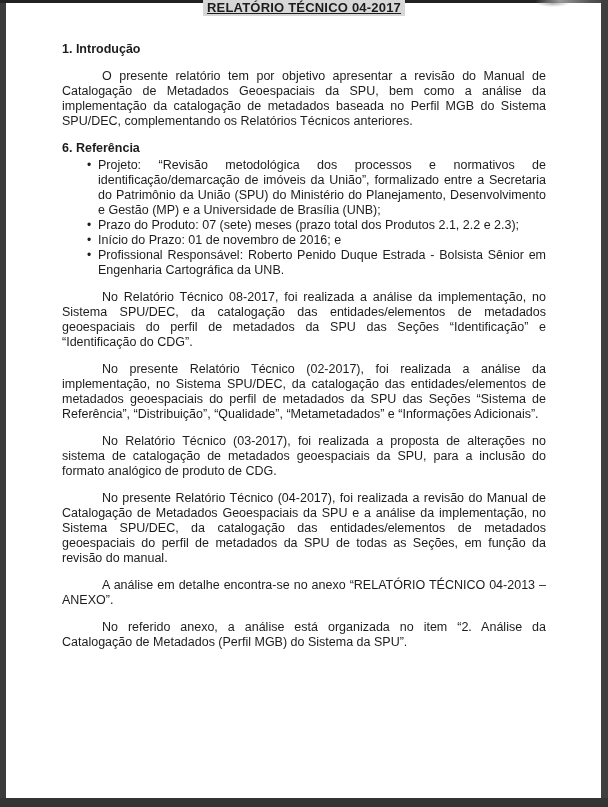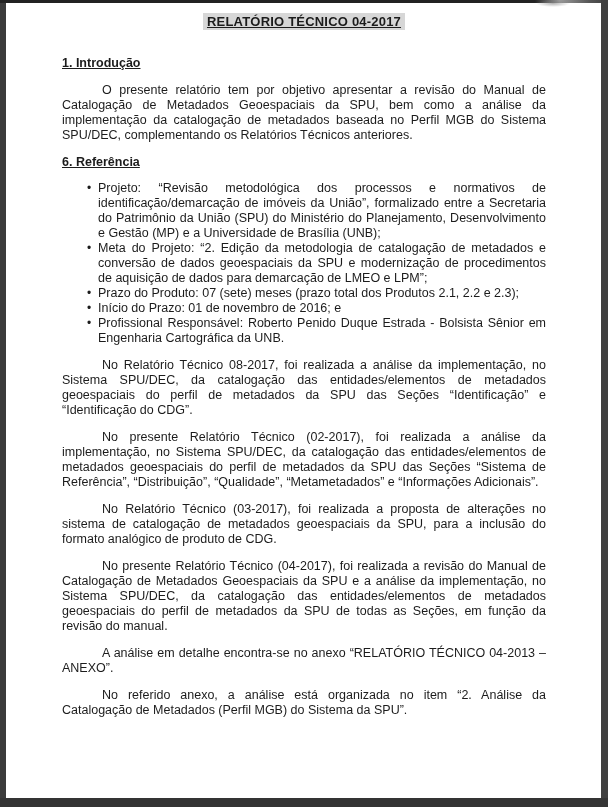--- a/index.html
+++ b/index.html
@@ -31,21 +31,20 @@
   }
   .scan-smudge {
     position: absolute; top: 0; left: 536px; width: 34px; height: 7px;
     background: radial-gradient(ellipse at center, rgba(120,120,120,.55), rgba(120,120,120,0) 70%);
   }
   .content {
     position: absolute;
     left: 62px;
     width: 484px;
     top: 0;
-    padding-top: 14px;
     font-size: 12.5px;
     line-height: 15px;
     text-align: justify;
   }
   .title-wrap {
     text-align: center;
     margin: 0 0 26px 0;
   }
   .doc-title {
     font-weight: bold;
@@ -53,29 +52,28 @@
     text-decoration: underline;
     background: #d7d7d7;
     padding: 1px 4px;
     letter-spacing: .2px;
   }
   .sec-heading {
     font-size: 12.5px;
     font-weight: bold;
     margin: 12px 0 0 0;
     text-align: left;
-    text-decoration: underline;
   }
   .sec-heading.h-first { margin-top: 26px; }
   p.para {
     margin: 12px 0 0 0;
     text-indent: 40px;
   }
   ul.bullets {
-    margin: 11px 0 0 0;
+    margin: 2px 0 0 0;
     padding: 0 0 0 36px;
     list-style: none;
   }
   ul.bullets li { position: relative; }
   ul.bullets li::before {
     content: "\2022";
     position: absolute;
     left: -11px;
     top: 0;
     font-size: 12px;
@@ -96,21 +94,20 @@
     <div class="title-wrap">
       <span class="doc-title">RELATÓRIO TÉCNICO 04-2017</span>
     </div>
 
     <h2 class="sec-heading h-first">1. Introdução</h2>
     <p class="para">O presente relatório tem por objetivo apresentar a revisão do Manual de Catalogação de Metadados Geoespaciais da SPU, bem como a análise da implementação da catalogação de metadados baseada no Perfil MGB do Sistema SPU/DEC, complementando os Relatórios Técnicos anteriores.</p>
 
     <h2 class="sec-heading">6. Referência</h2>
     <ul class="bullets">
       <li>Projeto: “Revisão metodológica dos processos e normativos de identificação/demarcação de imóveis da União”, formalizado entre a Secretaria do Patrimônio da União (SPU) do Ministério do Planejamento, Desenvolvimento e Gestão (MP) e a Universidade de Brasília (UNB);</li>
-      <li>Meta do Projeto: “2. Edição da metodologia de catalogação de metadados e conversão de dados geoespaciais da SPU e modernização de procedimentos de aquisição de dados para demarcação de LMEO e LPM”;</li>
       <li>Prazo do Produto: 07 (sete) meses (prazo total dos Produtos 2.1, 2.2 e 2.3);</li>
       <li>Início do Prazo: 01 de novembro de 2016; e</li>
       <li>Profissional Responsável: Roberto Penido Duque Estrada - Bolsista Sênior em Engenharia Cartográfica da UNB.</li>
     </ul>
 
     <p class="para">No Relatório Técnico 08-2017, foi realizada a análise da implementação, no Sistema SPU/DEC, da catalogação das entidades/elementos de metadados geoespaciais do perfil de metadados da SPU das Seções “Identificação” e “Identificação do CDG”.</p>
     <p class="para">No presente Relatório Técnico (02-2017), foi realizada a análise da implementação, no Sistema SPU/DEC, da catalogação das entidades/elementos de metadados geoespaciais do perfil de metadados da SPU das Seções “Sistema de Referência”, “Distribuição”, “Qualidade”, “Metametadados” e “Informações Adicionais”.</p>
     <p class="para">No Relatório Técnico (03-2017), foi realizada a proposta de alterações no sistema de catalogação de metadados geoespaciais da SPU, para a inclusão do formato analógico de produto de CDG.</p>
     <p class="para">No presente Relatório Técnico (04-2017), foi realizada a revisão do Manual de Catalogação de Metadados Geoespaciais da SPU e a análise da implementação, no Sistema SPU/DEC, da catalogação das entidades/elementos de metadados geoespaciais do perfil de metadados da SPU de todas as Seções, em função da revisão do manual.</p>
     <p class="para">A análise em detalhe encontra-se no anexo “RELATÓRIO TÉCNICO 04-2013 – ANEXO”.</p>

